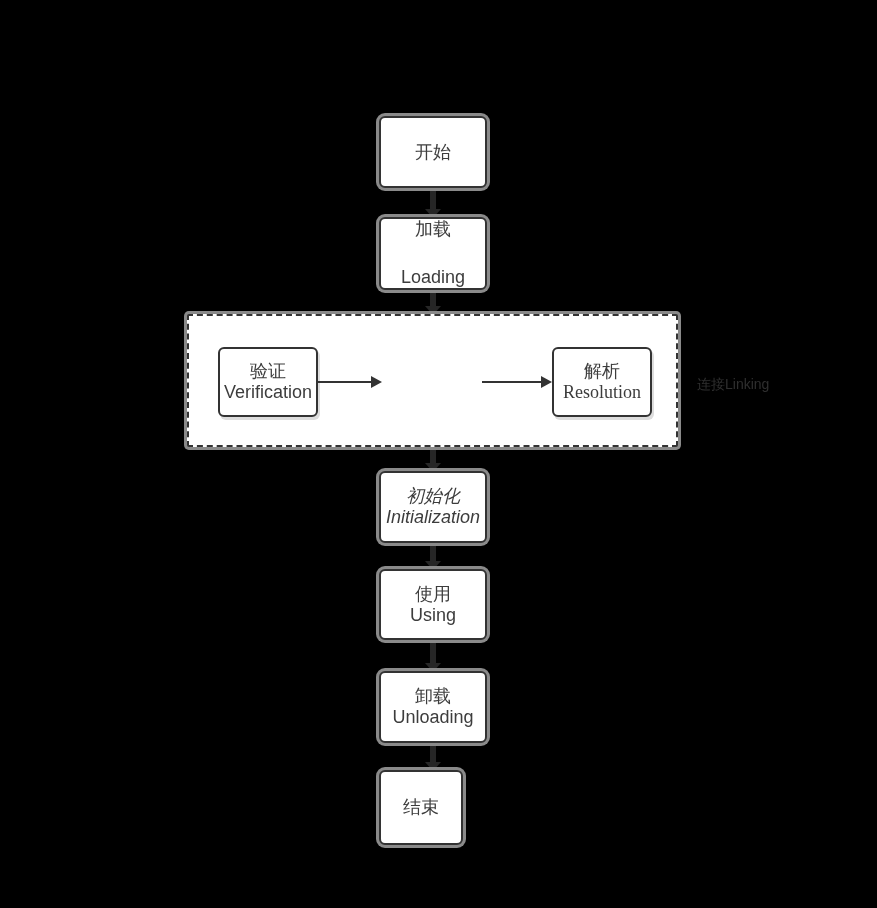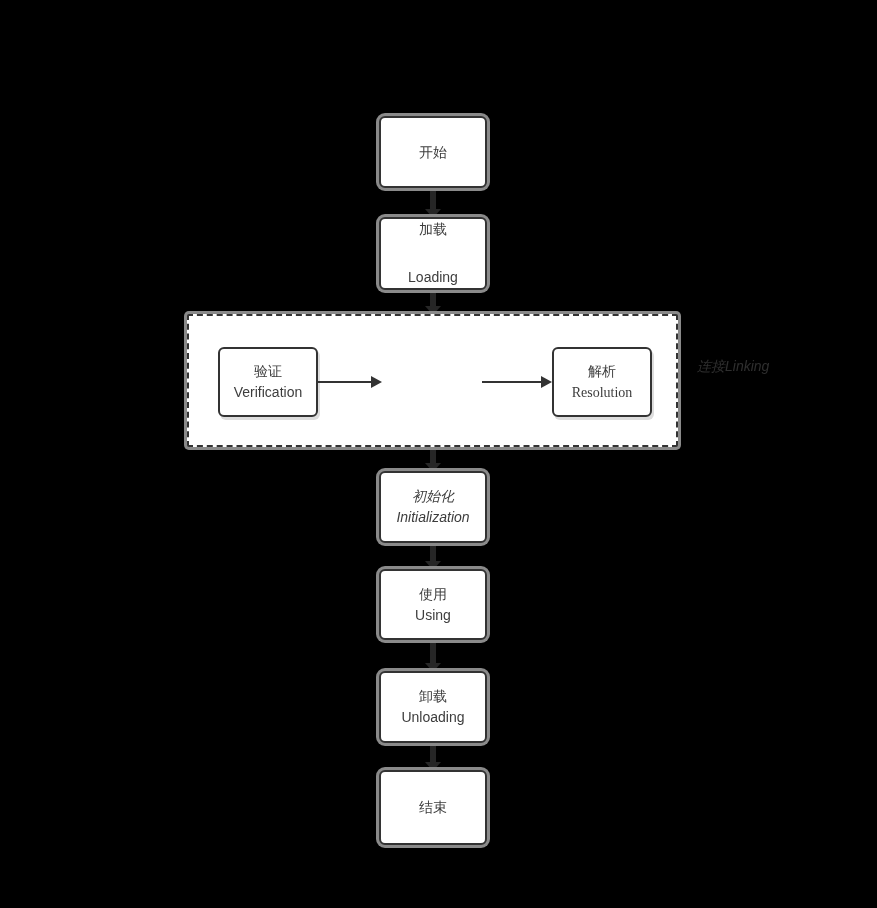--- a/index.html
+++ b/index.html
@@ -7,21 +7,21 @@
     position:relative;width:877px;height:908px;overflow:hidden;
     background:var(--background-color,#000000);
     font-family:"Liberation Sans","DejaVu Sans",sans-serif;
   }
   .node{
     position:absolute;box-sizing:border-box;
     background:var(--node-fill,#ffffff);
     border:2px solid var(--node-border-color,#333333);
     color:var(--node-text-color,#3d3d3d);
     display:flex;flex-direction:column;align-items:center;justify-content:center;
-    text-align:center;font-size:14px;line-height:21px;
+    text-align:center;font-size:18px;line-height:21px;
     z-index:3;
   }
   .node.outer{border-radius:6px;box-shadow:0 0 0 3px var(--halo-color,#8a8a8a);}
   .node.inner{border-radius:6px;box-shadow:2px 3px 0 0 #dddddd;}
   .phase-container{
     position:absolute;box-sizing:border-box;z-index:2;
     background:var(--node-fill,#ffffff);
     border:2px dashed var(--node-border-color,#333333);
     box-shadow:0 0 0 3px var(--halo-color,#8a8a8a);
     border-radius:2px;
@@ -58,21 +58,21 @@
 
   <div class="vconn" style="left:433px;top:188px;height:29px;"></div>
   <div class="vconn" style="left:433px;top:290px;height:24px;"></div>
   <div class="vconn" style="left:433px;top:447px;height:24px;"></div>
   <div class="vconn" style="left:433px;top:543px;height:26px;"></div>
   <div class="vconn" style="left:433px;top:640px;height:31px;"></div>
   <div class="vconn" style="left:433px;top:743px;height:27px;"></div>
 
   <div class="phase-container" style="left:187px;top:314px;width:491px;height:133px;"></div>
 
-  <div class="linking-label" style="left:697px;top:358px;font-style:italic;">连接Linking</div>
+  <div class="linking-label" style="left:697px;top:376px;">连接Linking</div>
 
   <div class="node outer" style="left:379px;top:116px;width:108px;height:72px;">
     <span>开始</span>
   </div>
 
   <div class="node outer" style="left:379px;top:217px;width:108px;height:73px;justify-content:space-between;">
     <span>加载</span>
     <span>Loading</span>
   </div>
 
@@ -99,17 +99,17 @@
   <div class="node outer" style="left:379px;top:569px;width:108px;height:71px;">
     <span>使用</span>
     <span>Using</span>
   </div>
 
   <div class="node outer" style="left:379px;top:671px;width:108px;height:72px;">
     <span>卸载</span>
     <span>Unloading</span>
   </div>
 
-  <div class="node outer" style="left:379px;top:770px;width:108px;height:75px;">
+  <div class="node outer" style="left:379px;top:770px;width:84px;height:75px;">
     <span>结束</span>
   </div>
 
 </div>
 
 </body></html>

